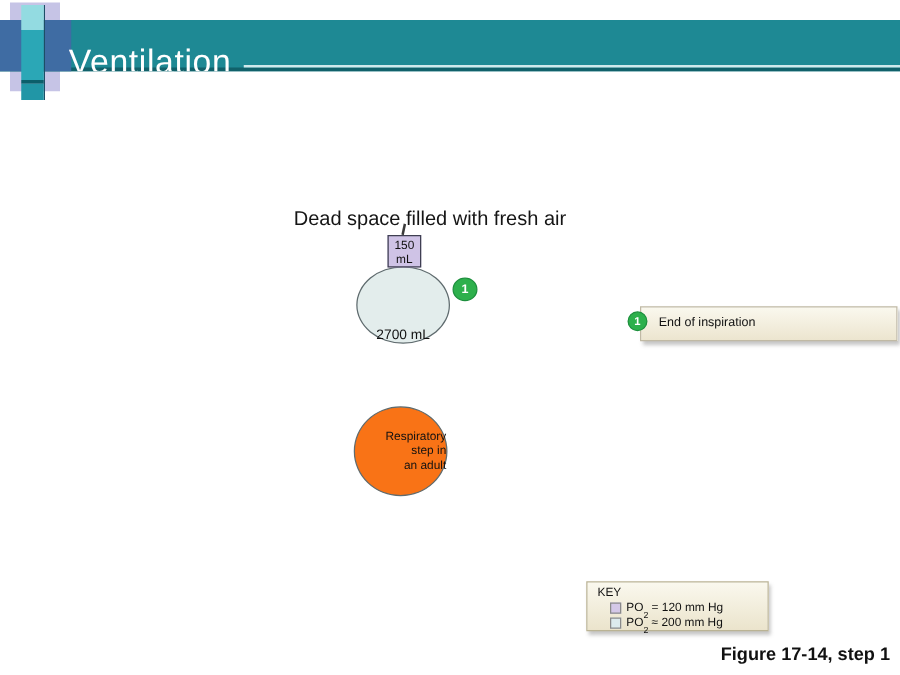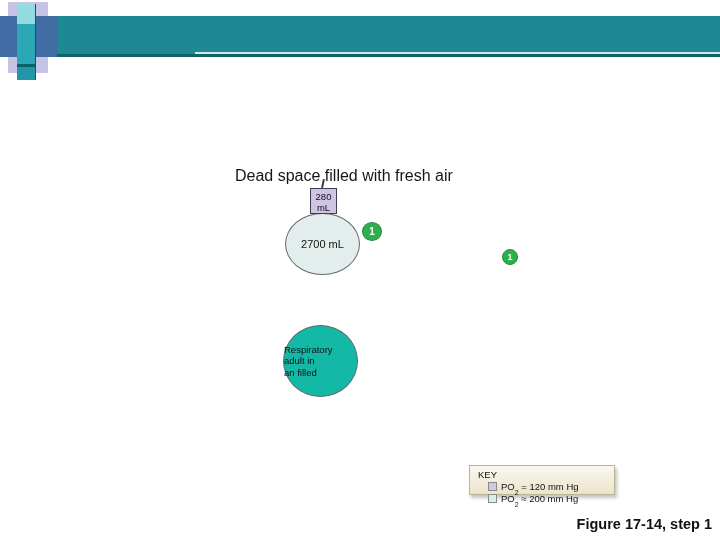--- a/index.html
+++ b/index.html
@@ -17,39 +17,39 @@
   .lozenge .body   { width: 100%; height: 40px; background: #2ba7b6; }
   .lozenge .divide { width: 100%; height: 3px;  background: #0b5f6b; }
   .lozenge .foot   { width: 100%; height: 13px; background: #2196a6; }
   .title-clip { position: absolute; left: 55px; top: 16px; width: 430px; height: 41px; overflow: hidden; }
   .title-clip span { position: absolute; left: 0; top: 18px; font-size: 27px; color: #ffffff; letter-spacing: 0.5px; white-space: nowrap; }
 
   
   .deadspace-label { position: absolute; left: 235px; top: 167px; font-size: 16px; color: #151515; white-space: nowrap; }
   .pointer-line { position: absolute; left: 322px; top: 179px; width: 2px; height: 9px; background: #3a3a3a; transform: rotate(12deg); }
   .alveolar-ellipse { position: absolute; left: 285px; top: 213px; width: 75px; height: 62px; background: #e3edec;
-      border: 1px solid #5f6b6e; border-radius: 50%; display: flex; align-items: center; justify-content: center; }
+      border: 1px solid #5f6b6e; border-radius: 50%; display: flex; align-items: flex-end; justify-content: center; }
   .alveolar-ellipse span { font-size: 11px; color: #111; }
   .deadspace-box { position: absolute; left: 310px; top: 188px; width: 27px; height: 26px; background: #cfc3e6;
       border: 1px solid #3f3f52; z-index: 2; text-align: center; font-size: 9.5px; line-height: 11px; color: #111; padding-top: 2px; }
   .step-badge { position: absolute; border-radius: 50%; background: #2db04c; border: 1px solid #1d8f3d;
       color: #fff; font-weight: bold; display: flex; align-items: center; justify-content: center; z-index: 3; }
   .badge-lung { left: 362px; top: 222px; width: 20px; height: 19px; font-size: 10px; }
   .badge-callout { left: 502px; top: 249px; width: 16px; height: 16px; font-size: 9px; }
   .callout { position: absolute; left: 512px; top: 245px; width: 206px; height: 28px;
       background: linear-gradient(#faf8ee, #ece5cf); border: 1px solid #c0b9a4;
       box-shadow: 2px 3px 3px rgba(90,90,90,0.35); }
   .callout span { display: block; padding-left: 14px; line-height: 26px; font-size: 10px; color: #111; white-space: nowrap; }
-  .cycle-circle { position: absolute; left: 283px; top: 325px; width: 75px; height: 72px; background: #14b8a6;
+  .cycle-circle { position: absolute; left: 283px; top: 325px; width: 75px; height: 72px; background: #f97316;
       border: 1px solid #5f6b6e; border-radius: 50%; display: flex; flex-direction: column;
-      align-items: flex-start; justify-content: center; }
+      align-items: flex-end; justify-content: center; }
   .cycle-circle span { font-size: 9.5px; line-height: 11.5px; color: #111; }
 
   
-  .key-box { position: absolute; left: 469px; top: 465px; width: 146px; height: 30px;
+  .key-box { position: absolute; left: 469px; top: 465px; width: 146px; height: 40px;
       background: linear-gradient(#faf8ee, #ebe4cc); border: 1px solid #bab394;
       box-shadow: 2px 3px 3px rgba(90,90,90,0.35); padding: 3px 0 0 8px; }
   .key-title { font-size: 9.5px; color: #111; }
   .key-row { margin-left: 10px; margin-top: 1px; display: flex; align-items: center; }
   .key-swatch { width: 9px; height: 9px; border: 1px solid #8a8a8a; margin-right: 4px; flex: none; }
   .swatch-deadspace { background: #d4c8e8; }
   .swatch-alveolar { background: #dcebee; }
   .key-row .lbl { font-size: 9.5px; color: #111; white-space: nowrap; }
   .key-row sub { font-size: 7px; line-height: 0; position: relative; top: 2px; }
 
@@ -65,41 +65,47 @@
   <div class="lavender-square"></div>
   <div class="teal-bar"></div>
   <div class="title-underline"></div>
   <div class="blue-band"></div>
   <div class="lozenge">
     <div class="cap"></div>
     <div class="body"></div>
     <div class="divide"></div>
     <div class="foot"></div>
   </div>
+  <div class="title-clip">
+    <span>Ventilation</span>
+  </div>
 
   <div class="deadspace-label">Dead space filled with fresh air</div>
   <div class="pointer-line"></div>
 
   <div class="alveolar-ellipse">
     <span>2700 mL</span>
   </div>
 
   <div class="deadspace-box">
-    <div>280</div>
+    <div>150</div>
     <div>mL</div>
   </div>
 
   <div class="step-badge badge-lung">1</div>
 
+  <div class="callout">
+    <span>End of inspiration</span>
+  </div>
   <div class="step-badge badge-callout">1</div>
 
   <div class="cycle-circle">
     <span>Respiratory</span>
-    <span>adult in</span>
-    <span>an filled</span>
+    <span>step in</span>
+    <span>an adult</span>
   </div>
 
   <div class="key-box">
     <div class="key-title">KEY</div>
     <div class="key-row">
       <span class="key-swatch swatch-deadspace"></span>
       <span class="lbl"><span>PO</span><sub>2</sub><span> = 120 mm Hg</span></span>
     </div>
     <div class="key-row">
       <span class="key-swatch swatch-alveolar"></span>

